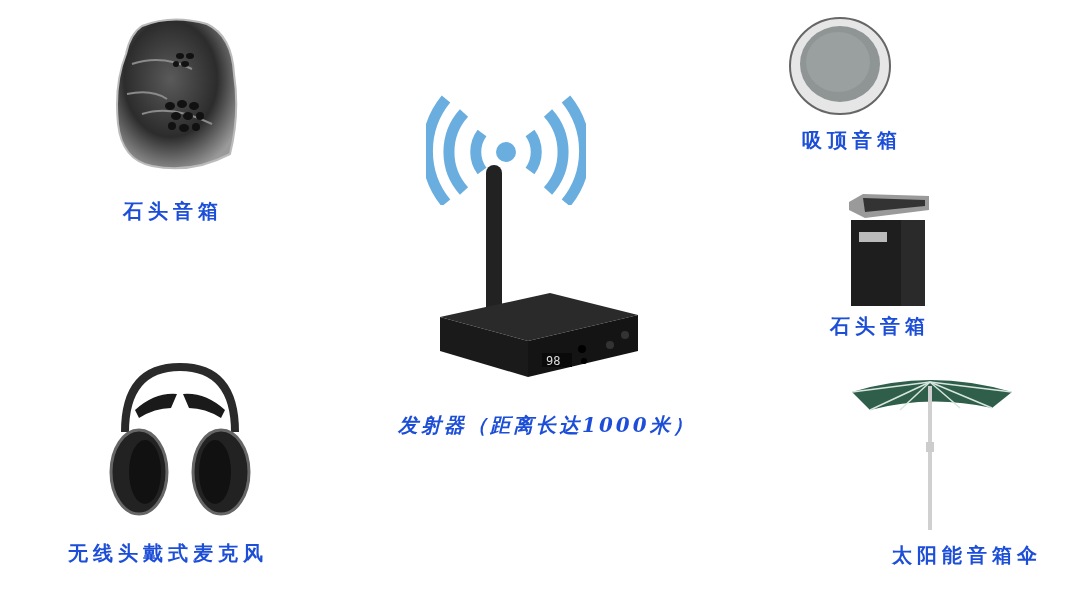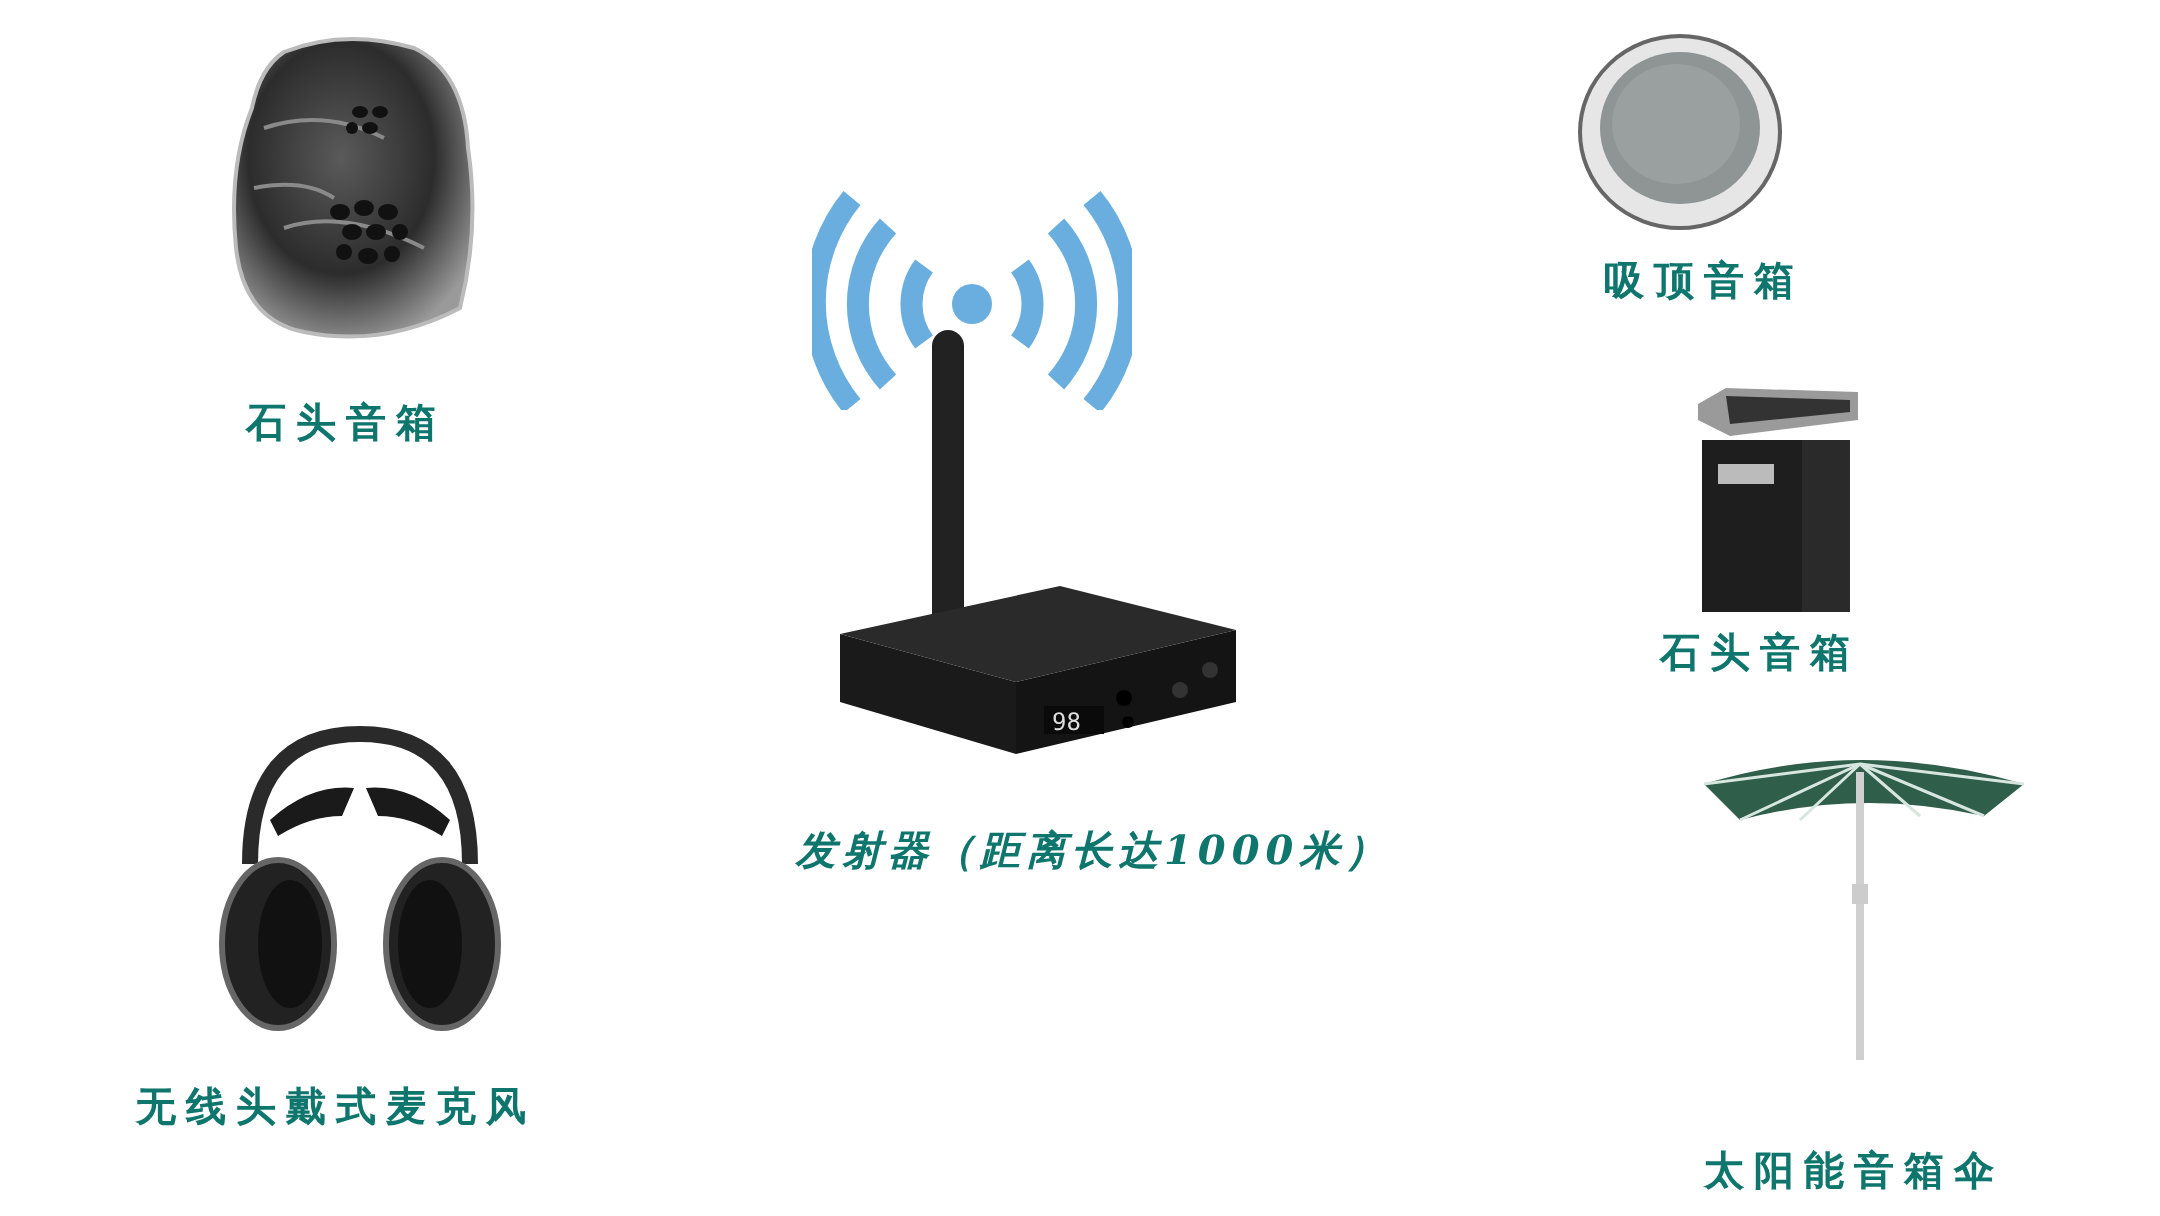--- a/index.html
+++ b/index.html
@@ -1,19 +1,19 @@
 <!DOCTYPE html>
 <html><head>
 <meta charset="utf-8">
 <style>
   html, body { margin:0; padding:0; }
   body { width:1080px; height:608px; background:#ffffff; position:relative; overflow:hidden;
          font-family:"DejaVu Serif", "Liberation Serif", serif; }
   .item { position:absolute; }
-  .label { position:absolute; font-size:20px; color:#0f766e; letter-spacing:5px; white-space:nowrap; font-weight:bold; }
+  .label { position:absolute; font-size:20px; color:#1d4ed8; letter-spacing:5px; white-space:nowrap; font-weight:bold; }
   svg { display:block; }
 </style>
 </head>
 <body>
 
 <div class="item" style="left:112px;top:14px;width:130px;height:160px;">
   <svg width="130" height="160" viewBox="0 0 130 160">
     <defs>
       <radialGradient id="rockg" cx="45%" cy="40%" r="65%">
         <stop offset="0%" stop-color="#5a5a5a"></stop>
@@ -35,21 +35,21 @@
       <ellipse cx="76" cy="102" rx="5" ry="4"></ellipse>
         <ellipse cx="88" cy="102" rx="4" ry="4"></ellipse>
       <ellipse cx="60" cy="112" rx="4" ry="4"></ellipse>
         <ellipse cx="72" cy="114" rx="5" ry="4"></ellipse>
       <ellipse cx="84" cy="113" rx="4" ry="4"></ellipse>
     </g>
   </svg>
 </div>
 <div class="label" style="left:123px;top:198px;text-align:right;">石头音箱</div>
 
-<div class="item" style="left:400px;top:95px;width:230px;height:285px;">
+<div class="item" style="left:420px;top:95px;width:230px;height:285px;">
   <svg width="160" height="110" viewBox="0 0 160 110" style="position:absolute;left:6px;top:0;">
     <g fill="none" stroke="#6aaee0" stroke-width="11" stroke-linecap="butt">
       <path d="M56 38 A32 32 0 0 0 56 76"></path>
       <path d="M104 38 A32 32 0 0 1 104 76"></path>
       <path d="M38 18 A58 58 0 0 0 38 96"></path>
       <path d="M122 18 A58 58 0 0 1 122 96"></path>
       <path d="M20 4 A82 82 0 0 0 20 108"></path>
       <path d="M140 4 A82 82 0 0 1 140 108"></path>
     </g>
     <circle cx="80" cy="57" r="10" fill="#6aaee0"></circle>
@@ -112,13 +112,13 @@
         <path d="M80 10 L50 38"></path>
         <path d="M80 10 L110 36"></path>
       <path d="M80 10 L142 36"></path>
         <path d="M80 10 L2 20"></path>
         <path d="M80 10 L162 20"></path>
     </g>
     <rect x="78" y="14" width="4" height="144" fill="#d0d0d0"></rect>
     <rect x="76" y="70" width="8" height="10" fill="#ccc"></rect>
   </svg>
 </div>
-<div class="label" style="left:852px;top:542px;margin-top:30px;">太阳能音箱伞</div>
+<div class="label" style="left:892px;top:542px;">太阳能音箱伞</div>
 
 </body></html>

